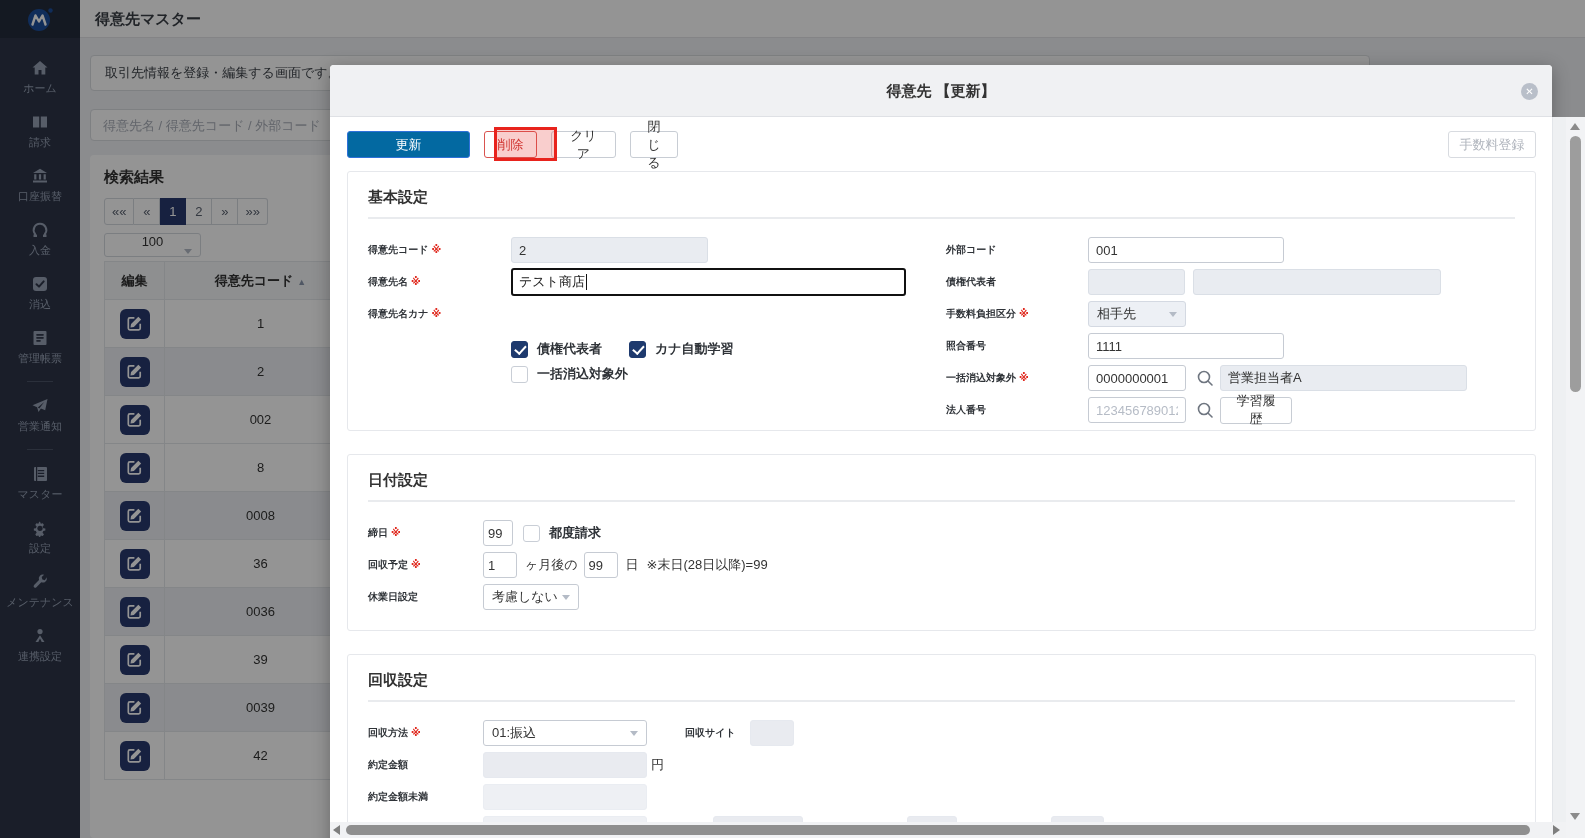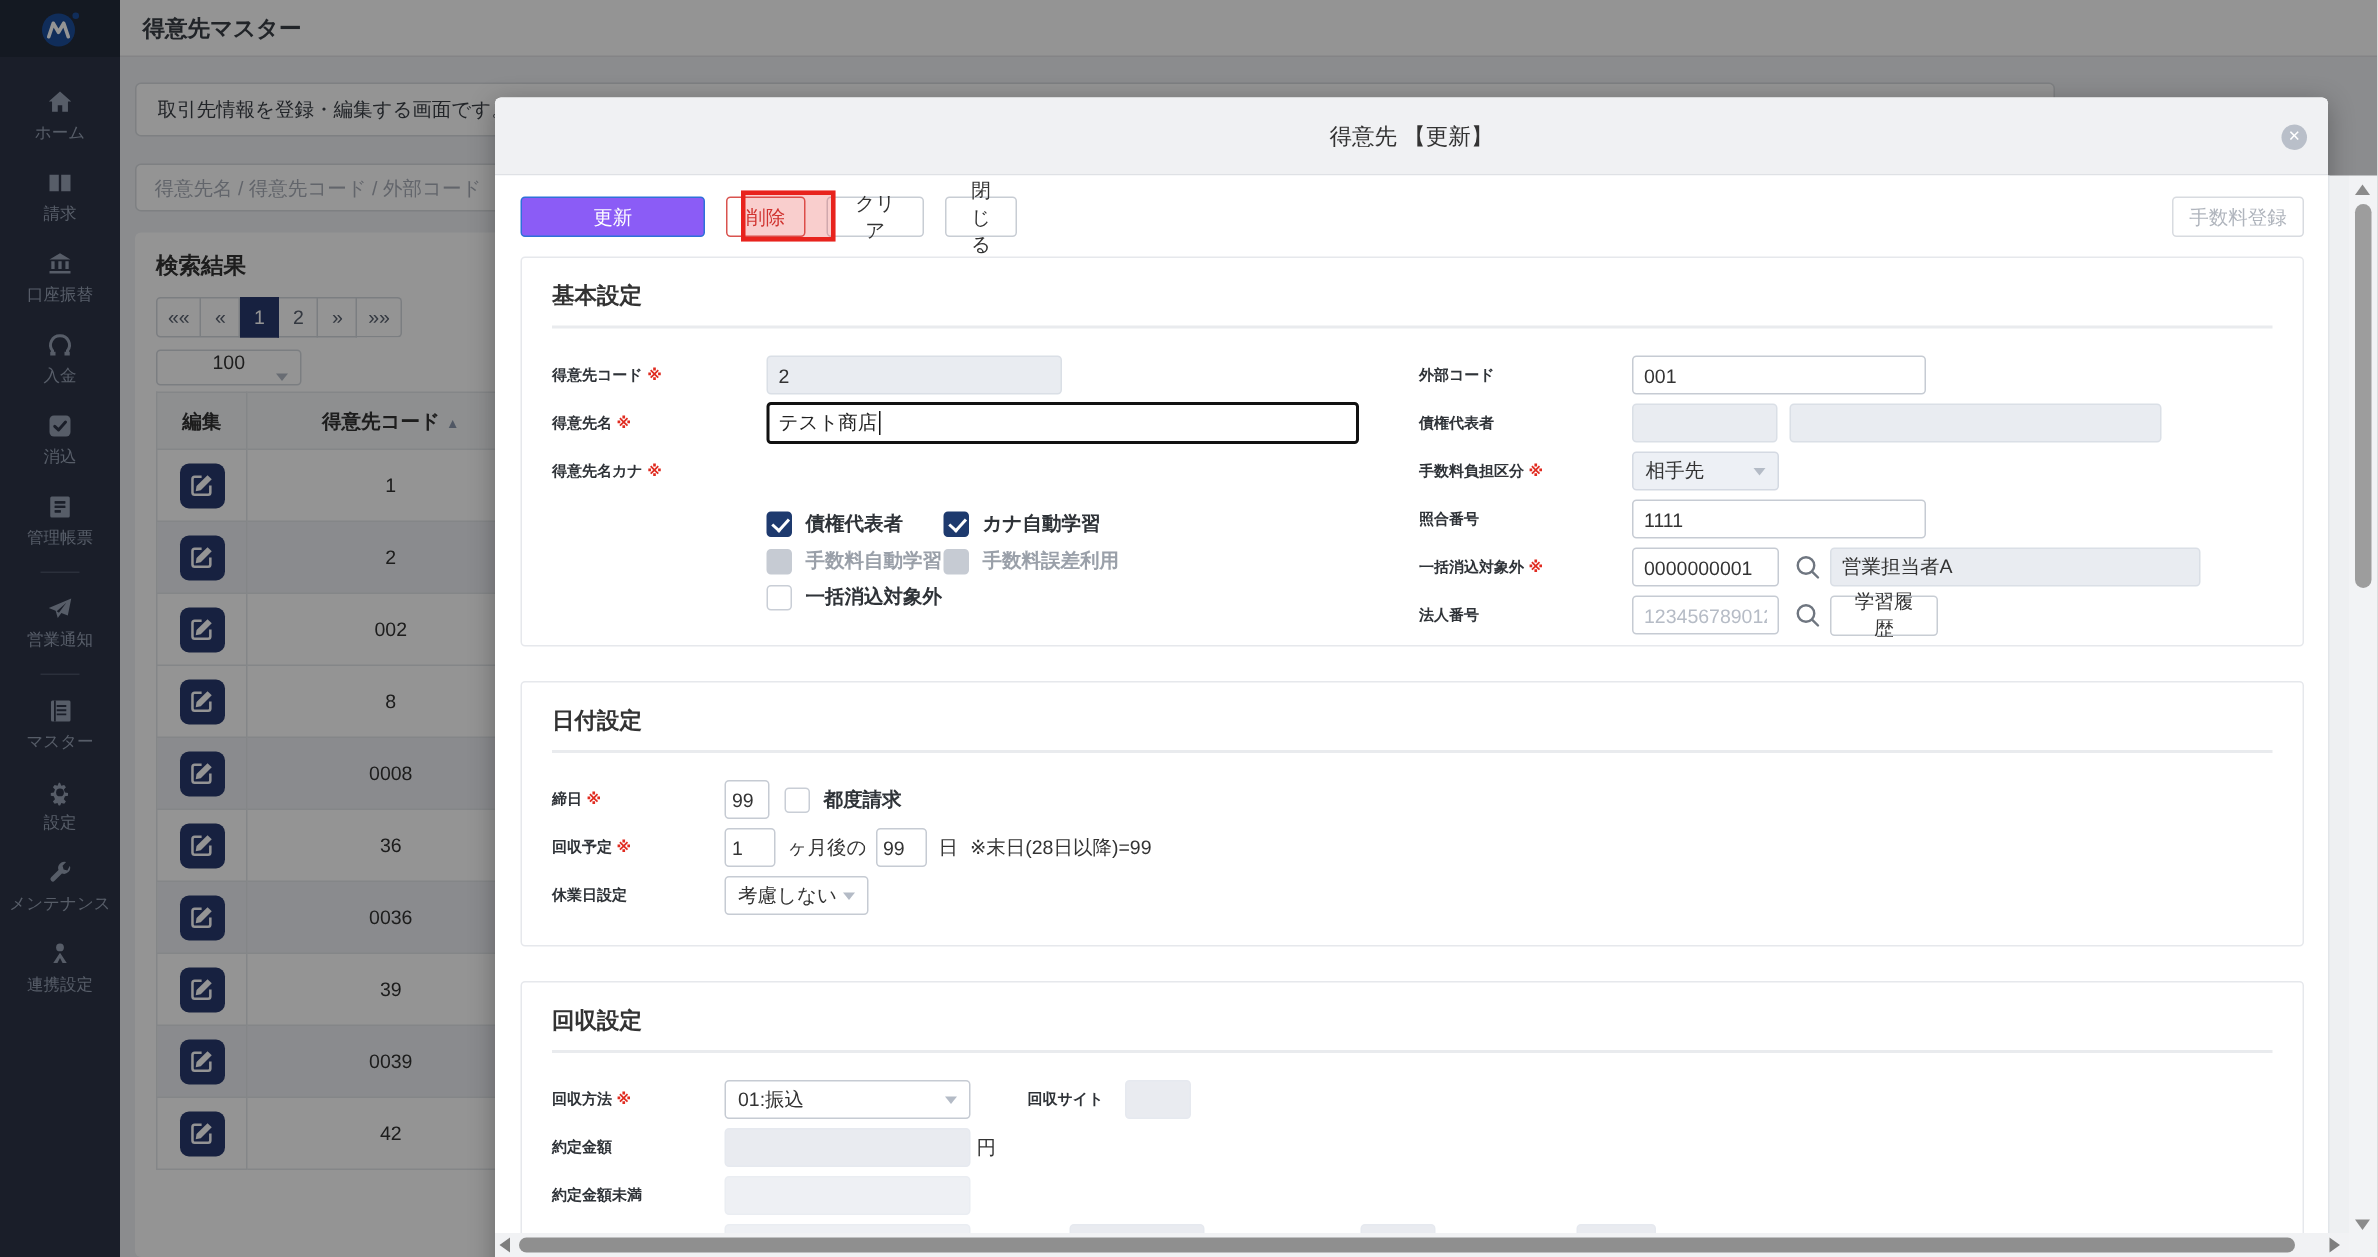--- a/index.html
+++ b/index.html
@@ -43,25 +43,25 @@
   .col-code { width:192px; }
   .sort-arrow { font-size:9px; color:#8a97ad; margin-left:4px; }
   .edit-btn { width:30px; height:30px; background:#28396e; border:none; border-radius:6px; display:inline-flex; align-items:center; justify-content:center; cursor:pointer; }
 
   
   .dim { position:absolute; inset:0; background:rgba(0,0,0,0.42); z-index:5; }
 
   
   .modal { position:absolute; left:330px; top:65px; width:1222px; height:900px; background:#fff; border-radius:4px 4px 0 0; z-index:10; box-shadow:0 4px 18px rgba(0,0,0,0.3); }
   .modal-header { position:relative; height:52px; background:#f0f1f3; border-bottom:1px solid #dfe1e5; border-radius:4px 4px 0 0; }
-  .modal-title { position:absolute; left:0; right:0; top:0; height:52px; display:flex; align-items:center; justify-content:center; font-size:15px; font-weight:normal; color:#333; }
+  .modal-title { position:absolute; left:0; right:0; top:0; height:52px; display:flex; align-items:center; justify-content:center; font-size:15px; font-weight:bold; color:#333; }
   .modal-close { position:absolute; right:14px; top:18px; width:17px; height:17px; border-radius:50%; background:#b9bfc9; color:#fff; font-size:10px; font-weight:bold; display:flex; align-items:center; justify-content:center; cursor:pointer; }
   .btn-row { position:relative; display:flex; align-items:center; margin:14px 16px 0 17px; height:27px; }
   .btn { height:27px; border-radius:3px; font-size:13px; font-family:inherit; cursor:pointer; display:inline-flex; align-items:center; justify-content:center; }
-  .btn-primary { width:123px; background:#8b5cf6; border:1px solid #2e71d9; color:#fff; }
+  .btn-primary { width:123px; background:#0369a1; border:1px solid #2e71d9; color:#fff; }
   .btn-default { background:#fff; border:1px solid #c8cdd4; color:#333; padding:0 14px; }
   .btn-delete { width:53px; margin-left:14px; background:#fff; border:1px solid #d9534f; color:#c9302c; }
   .btn-clear { margin-left:14px; width:65px; }
   .btn-close2 { margin-left:14px; width:48px; }
   .btn-fee { margin-left:auto; width:88px; background:#fff; border:1px solid #d8dbe0; color:#b0b5bd; cursor:default; }
   .highlight-box { position:absolute; left:147px; top:-4px; width:63px; height:34px; border:3px solid #e8231d; background:rgba(230,60,55,0.25); z-index:30; pointer-events:none; }
 
   .card { position:relative; margin:0 16px 23px 17px; width:1189px; background:#fff; border:1px solid #e6e8ec; border-radius:3px; padding:16px 20px 18px; }
   .card-1 { margin-top:13px; height:260px; }
   .card-2 { height:177px; }
@@ -360,27 +360,20 @@
         </div>
         <div class="frow" style="height:26px; margin-top:6px;">
           <span class="flabel"></span>
           <span class="cb checked"></span>
           <span class="cb-label" style="width:92px;">債権代表者</span>
           <span class="cb checked"></span>
           <span class="cb-label">カナ自動学習</span>
         </div>
         <div class="frow" style="height:24px;">
           <span class="flabel"></span>
-          <span class="cb disabled"></span>
-          <span class="cb-label dim-label" style="width:92px;">手数料自動学習</span>
-          <span class="cb disabled"></span>
-          <span class="cb-label dim-label">手数料誤差利用</span>
-        </div>
-        <div class="frow" style="height:24px;">
-          <span class="flabel"></span>
           <span class="cb"></span>
           <span class="cb-label">一括消込対象外</span>
         </div>
       </div>
 
       <div class="col-right">
         <div class="frow">
           <span class="flabel" style="width:142px;">外部コード</span>
           <input class="inp" style="width: 196px;" value="001">
         </div>

